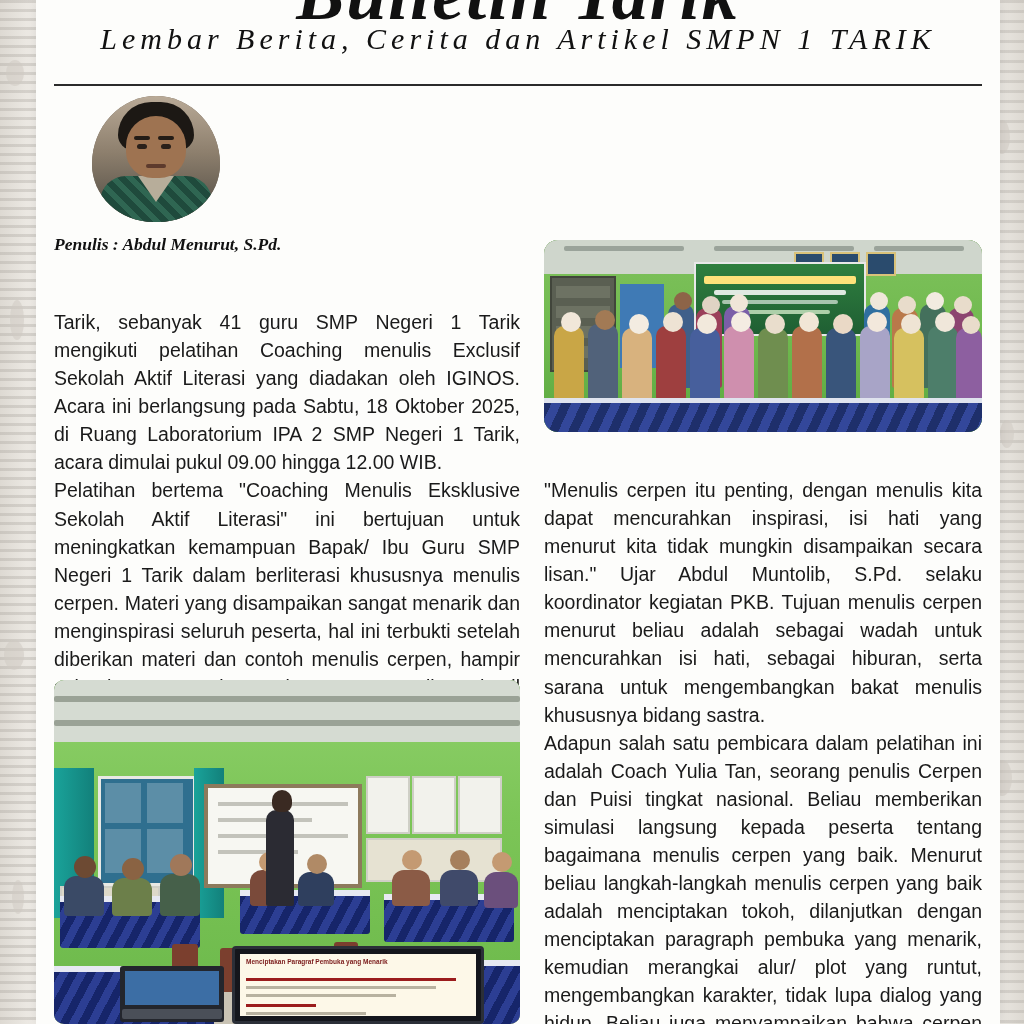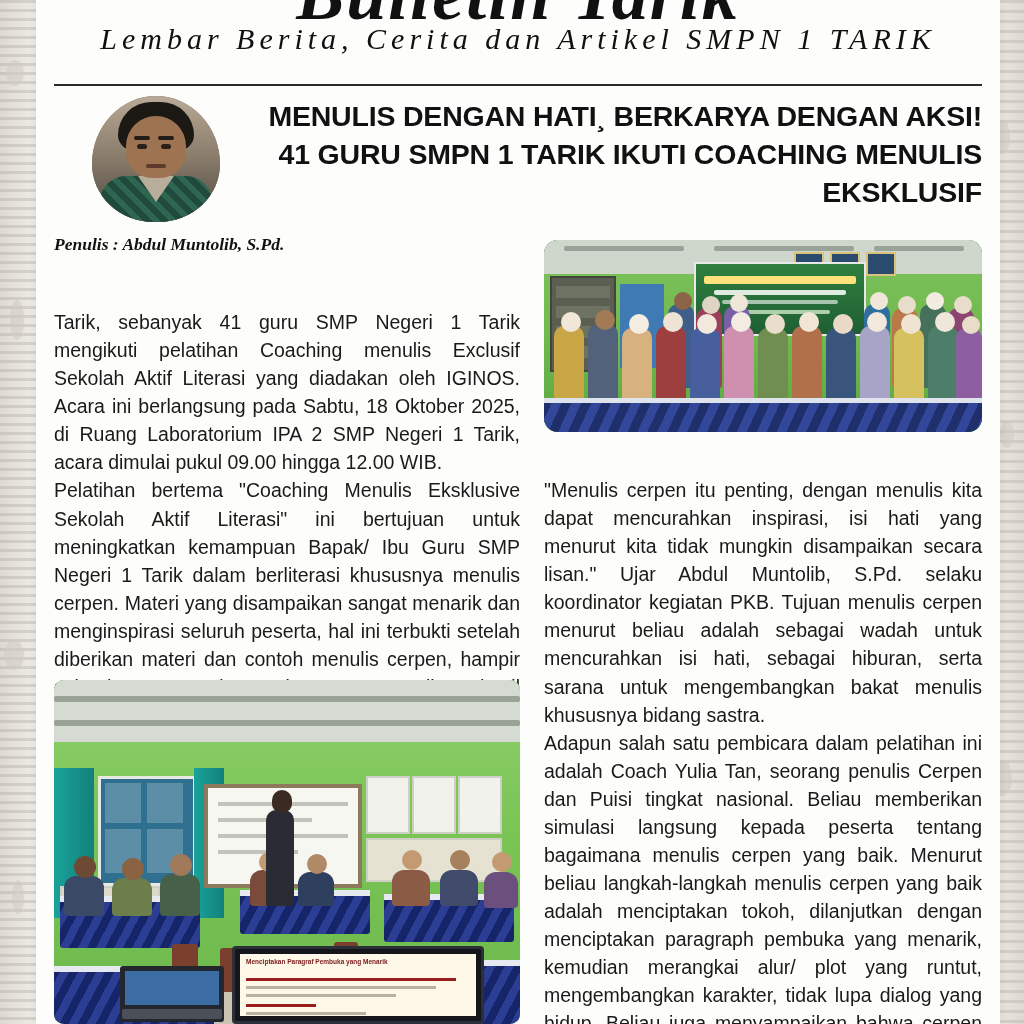--- a/index.html
+++ b/index.html
@@ -304,24 +304,23 @@
         <div class="ap-body"></div>
         <div class="ap-collar"></div>
         <div class="ap-hair"></div>
         <div class="ap-face"></div>
         <div class="ap-brow l"></div>
         <div class="ap-brow r"></div>
         <div class="ap-eye l"></div>
         <div class="ap-eye r"></div>
         <div class="ap-mouth"></div>
       </div>
-      <div class="headline">MENULIS DENGAN HATI¸ BERKARYA DENGAN AKSI! 41 GURU SMPN 1 TARIK IKUTI COACHING MENULIS EKSKLUSIF</div>
-    </div>
-
-    <div class="byline">Penulis : Abdul Muntolib, S.Pd.</div>
+    </div>
+
+    <div class="byline">Penulis : Abdul Menurut, S.Pd.</div>
 
     <div class="col col-left">
       <p>Tarik, sebanyak 41 guru SMP Negeri 1 Tarik mengikuti pelatihan Coaching menulis Exclusif Sekolah Aktif Literasi  yang diadakan oleh IGINOS. Acara ini berlangsung pada Sabtu, 18 Oktober 2025, di Ruang Laboratorium IPA 2 SMP Negeri 1 Tarik, acara dimulai pukul 09.00 hingga 12.00 WIB.</p>
       <p>Pelatihan bertema "Coaching Menulis Eksklusive Sekolah Aktif Literasi" ini bertujuan untuk meningkatkan kemampuan Bapak/ Ibu Guru SMP Negeri 1 Tarik dalam berliterasi khususnya menulis cerpen. Materi yang disampaikan sangat menarik dan menginspirasi seluruh peserta, hal ini terbukti setelah diberikan materi dan contoh menulis cerpen, hampir seluruh peserta bergantian menyampaikan hasil menulisnya.</p>
     </div>
 
     <div class="col col-right-text">
       <p>"Menulis cerpen itu penting, dengan menulis kita dapat mencurahkan inspirasi, isi hati yang menurut kita tidak mungkin disampaikan secara lisan."  Ujar Abdul Muntolib, S.Pd.  selaku koordinator kegiatan PKB. Tujuan menulis cerpen menurut beliau adalah sebagai wadah untuk mencurahkan isi hati, sebagai hiburan, serta sarana untuk mengembangkan bakat menulis khususnya bidang sastra.</p>
       <p>Adapun salah satu pembicara dalam pelatihan ini adalah Coach Yulia Tan, seorang penulis Cerpen dan Puisi tingkat nasional. Beliau memberikan simulasi langsung kepada peserta tentang bagaimana menulis cerpen yang baik. Menurut beliau langkah-langkah menulis cerpen yang baik adalah menciptakan tokoh, dilanjutkan dengan menciptakan paragraph pembuka yang menarik, kemudian merangkai alur/ plot yang runtut, mengembangkan karakter, tidak lupa dialog yang hidup. Beliau juga menyampaikan bahwa cerpen yang baik adalah cerpen yang bisa membuka diskusi di</p>
     </div>

